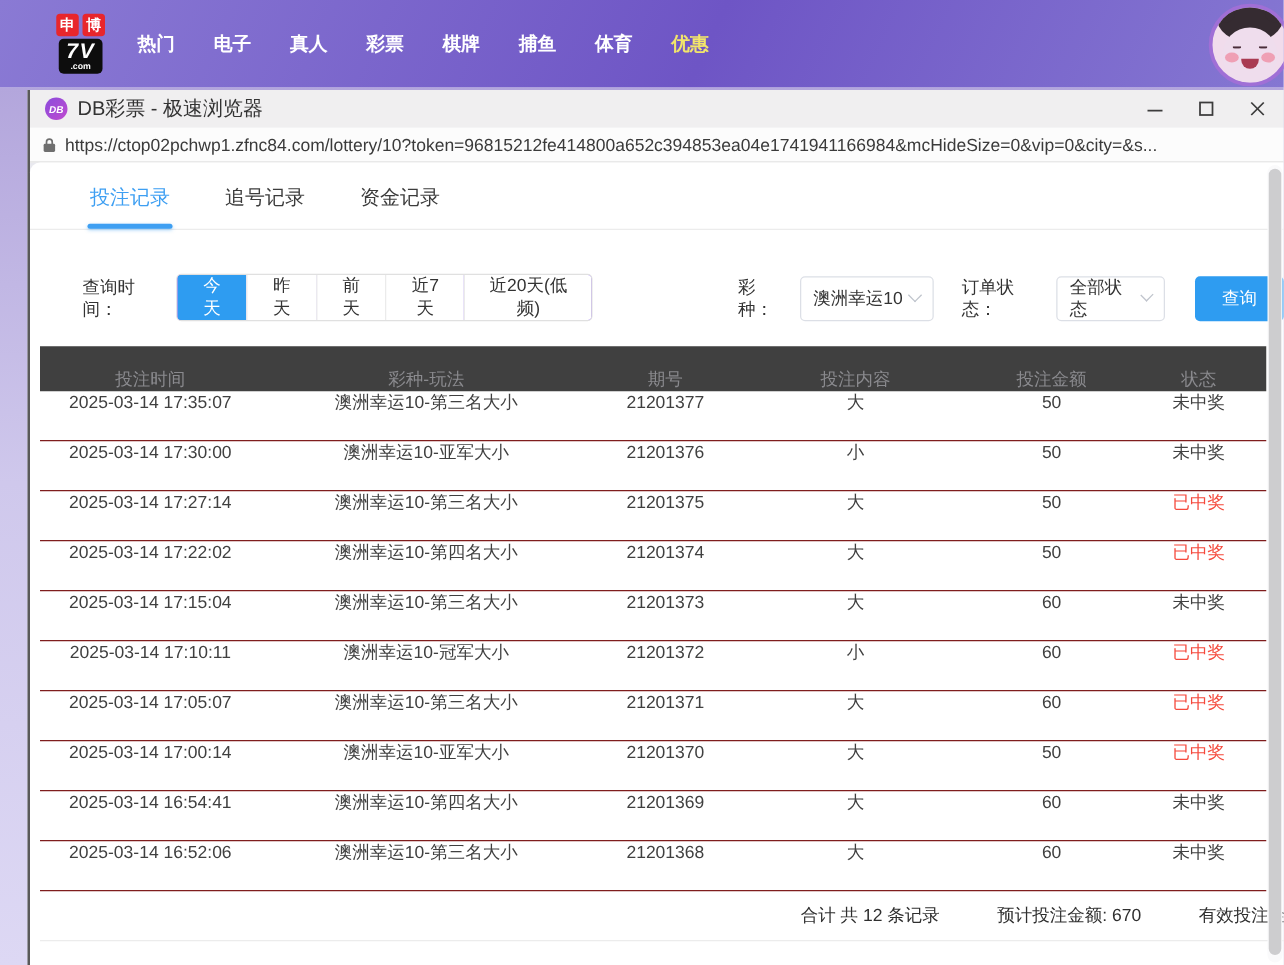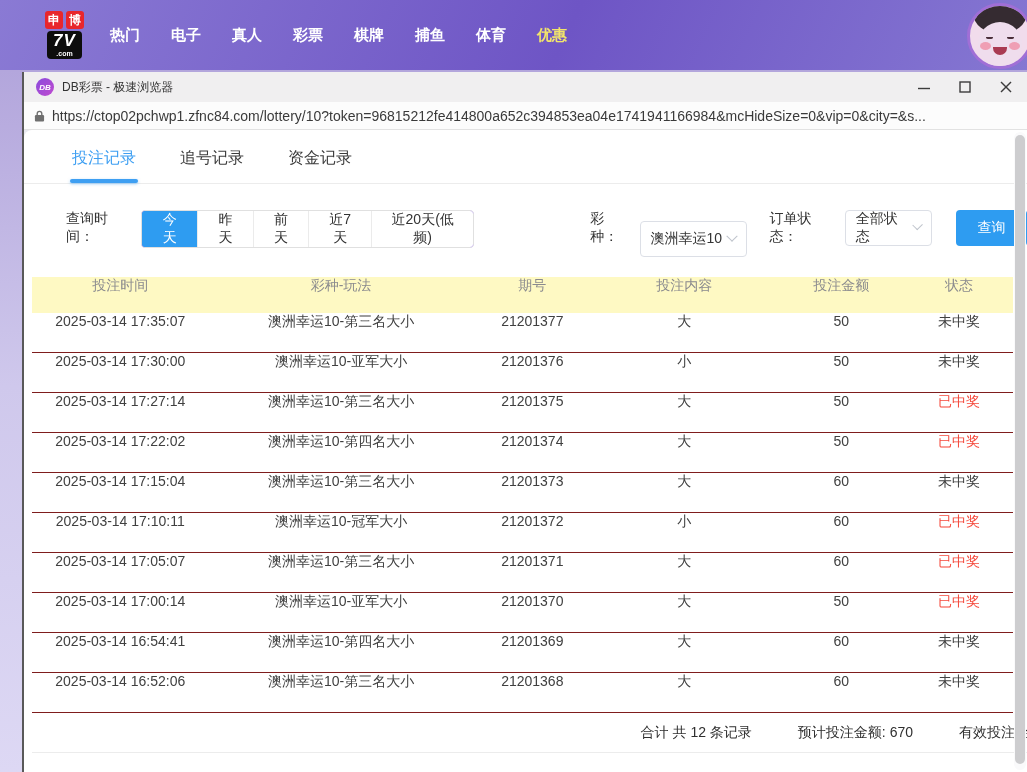--- a/index.html
+++ b/index.html
@@ -37,55 +37,55 @@
   
   .desktop { position:absolute; top:70px; left:0; width:1027px; height:702px;
     background:linear-gradient(180deg,#b3a6dc 0%,#cfc8ec 45%,#ddd8f4 100%); }
 
   
   .browser-window { position:absolute; left:22px; top:2px; width:1005px; height:700px;
     border-left:2px solid #595959; background:#e9e9ef; display:flex; flex-direction:column; }
   .title-bar { height:30px; background:#f0eff0; display:flex; align-items:center; padding:0 12px 0 12px; flex:0 0 30px; }
   .favicon { width:18px; height:18px; border-radius:50%; background:linear-gradient(135deg,#8a4bdc,#c04acf);
     color:#fff; font-size:8px; font-weight:800; font-style:italic; display:flex; align-items:center; justify-content:center; flex:0 0 18px; }
-  .window-title { font-size:12px; color:#333; margin-left:8px; flex:1; }
+  .window-title { font-size:16px; color:#333; margin-left:8px; flex:1; }
   .window-controls { display:flex; gap:27px; align-items:center; padding-right:2px; }
   .wc { width:14px; height:14px; display:flex; align-items:center; justify-content:center; cursor:pointer; }
   .url-bar { height:28px; background:#fcfcfc; border-bottom:1px solid #e2e2e2; display:flex; align-items:center;
     padding:0 10px; flex:0 0 28px; }
   .url-text { font-size:14px; color:#3a3a3a; margin-left:7px; white-space:nowrap; overflow:hidden; cursor:text; }
 
   
   .page { flex:1; background:#fff; border-radius:8px 0 0 0; position:relative; overflow:hidden; }
   .tabs { display:flex; gap:44px; padding:18px 16px 0 48px; border-bottom:1px solid #ececec; }
   .tab { font-size:16px; color:#3c3c3c; padding-bottom:14px; position:relative; cursor:pointer; }
   .tab.active { color:var(--tab-active,#3E9FF2); }
   .tab.active::after { content:''; position:absolute; left:50%; transform:translateX(-50%); bottom:0;
     width:68px; height:4px; border-radius:4px; background:var(--tab-active,#3E9FF2); box-shadow:0 1px 3px rgba(62,159,242,.5); }
 
-  .filters { display:flex; align-items:flex-start; margin:26px 0 0 42px; font-size:14px; color:#333; }
+  .filters { display:flex; align-items:flex-end; margin:26px 0 0 42px; font-size:14px; color:#333; }
   .f-label { margin-right:10px; }
   .time-group { display:flex; border:1px solid #e0e0e0; border-radius:4px; overflow:hidden; background:#8b5cf6; }
   .time-opt { height:36px; padding:0 15px; background:#fff; border:none; font-size:14px; color:#333;
     cursor:pointer; font-family:inherit; border-left:1px solid #ebebeb; display:flex; align-items:center; }
   .time-opt:first-child { border-left:none; }
   .time-opt.active { background:var(--accent,#2E9CF1); color:#fff; border-left:none; }
   .lottery-label { margin-left:116px; }
   .status-label { margin-left:22px; }
   .select { height:36px; border:1px solid #dcdfe6; border-radius:4px; background:#fff; display:flex;
     align-items:center; justify-content:space-between; padding:0 10px; cursor:pointer; color:#333; }
   .select.lottery { width:114px;margin-top:11px; }
   .select.status { width:92px; }
   .chev { width:8px; height:8px; border-right:1.5px solid #bfc4cc; border-bottom:1.5px solid #bfc4cc;
     transform:rotate(45deg) translate(-2px,-2px); margin-left:6px; }
   .search-btn { margin-left:24px; width:76px; height:36px; background:var(--accent,#2E9CF1); color:#fff;
     border:none; border-radius:4px; font-size:14px; cursor:pointer; font-family:inherit; }
 
   .bet-table { margin:20px 14px 0 8px; font-size:14px; }
-  .t-head { display:flex; height:36px; align-items:flex-start; background:#fef9c3; color:#8a8a8e; }
+  .t-head { display:flex; height:36px; align-items:flex-end; background:#404040; color:#8a8a8e; }
   .t-row { display:flex; height:40px; align-items:flex-start; border-bottom:1px solid #7f1d1d; color:#404040; }
   .cell { text-align:center; overflow:hidden; white-space:nowrap; }
   .cell:nth-child(1){ width:18%; } .cell:nth-child(2){ width:27%; } .cell:nth-child(3){ width:12%; }
   .cell:nth-child(4){ width:19%; } .cell:nth-child(5){ width:13%; } .cell:nth-child(6){ width:11%; }
   .status.won { color:var(--status-won,#F5493C); }
   .table-footer { height:40px; margin-right:-30px; border-bottom:1px solid #ececec; display:flex;
     justify-content:flex-end; align-items:center; gap:46px; color:#2f2f2f; white-space:nowrap; }
 
   .page-scrollbar { position:absolute; top:2px; right:1px; bottom:2px; width:12px; background:#fafafb;
     border-radius:6px; z-index:5; }

